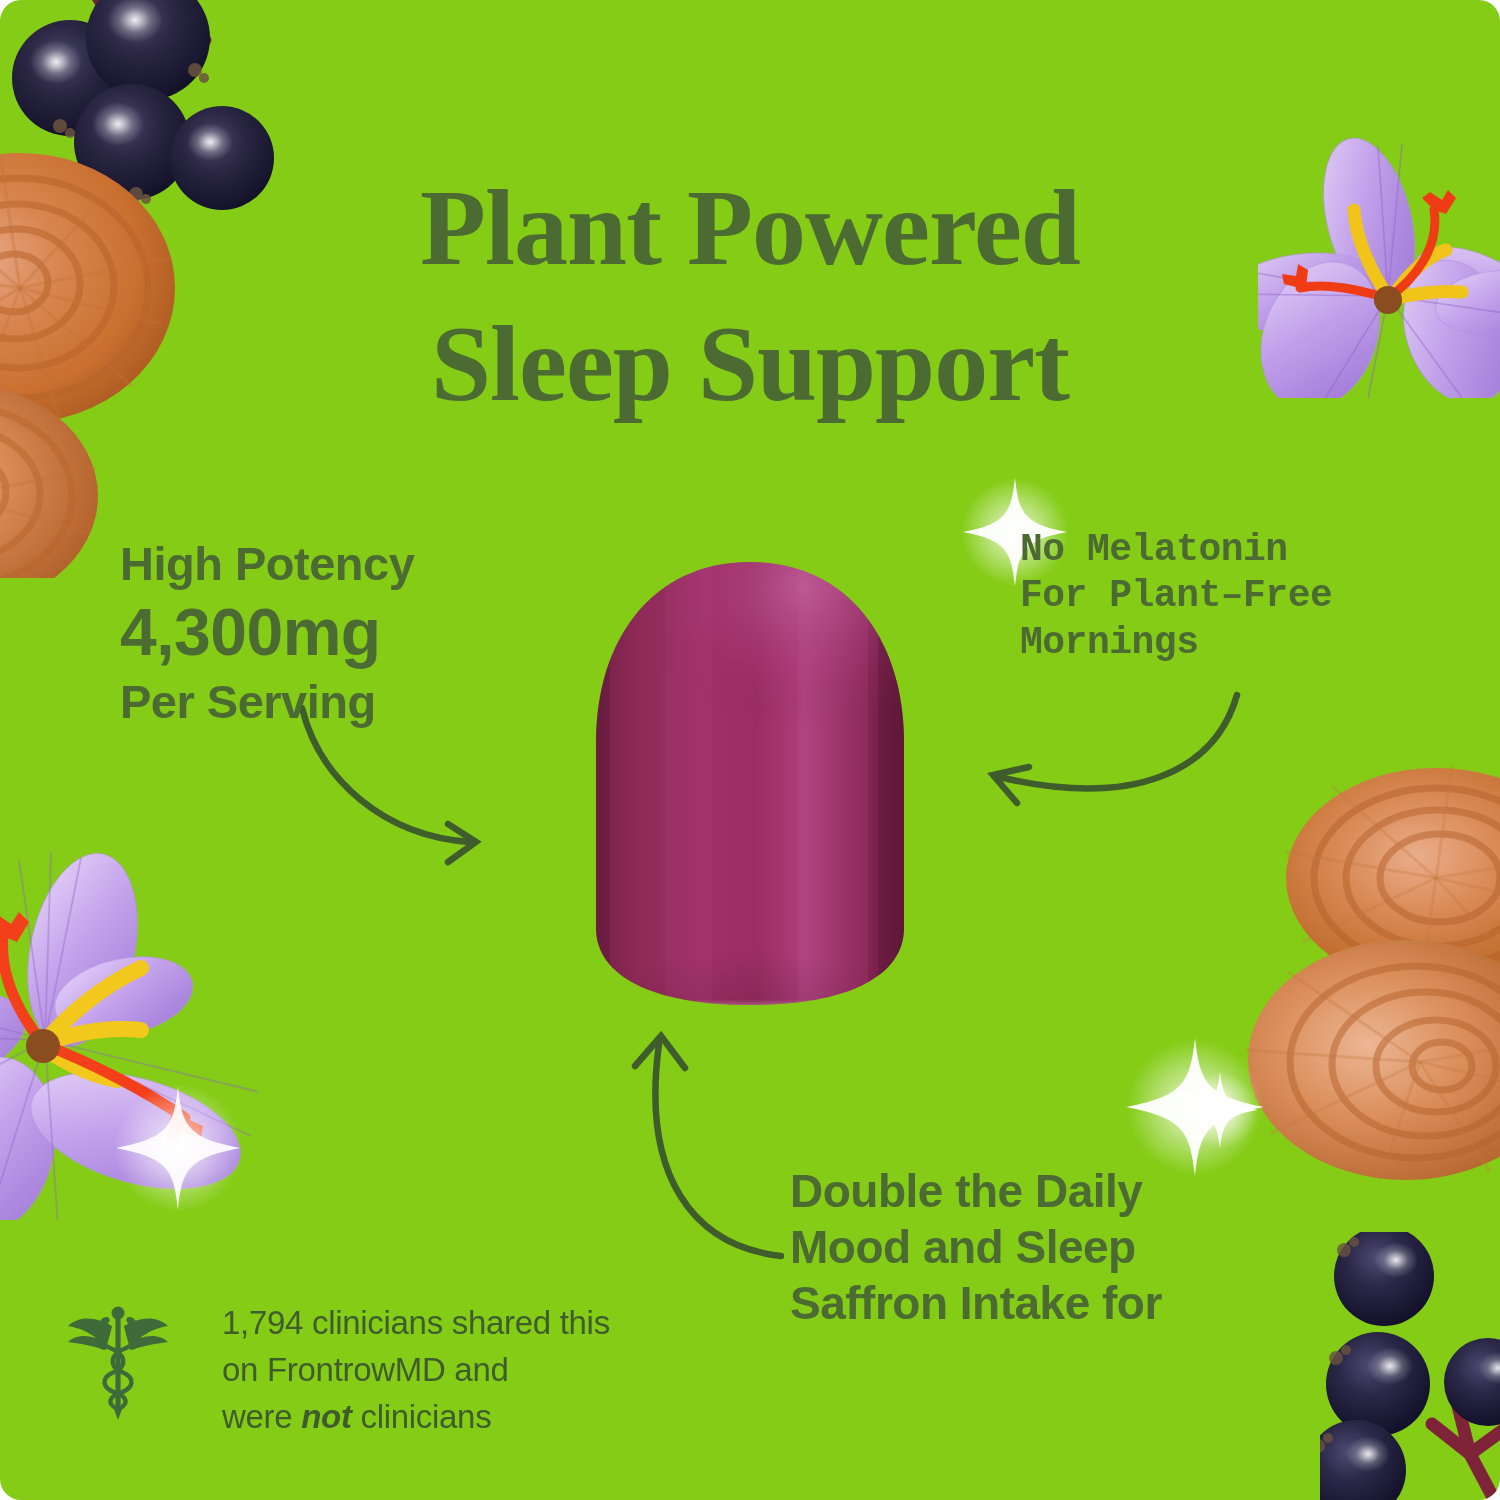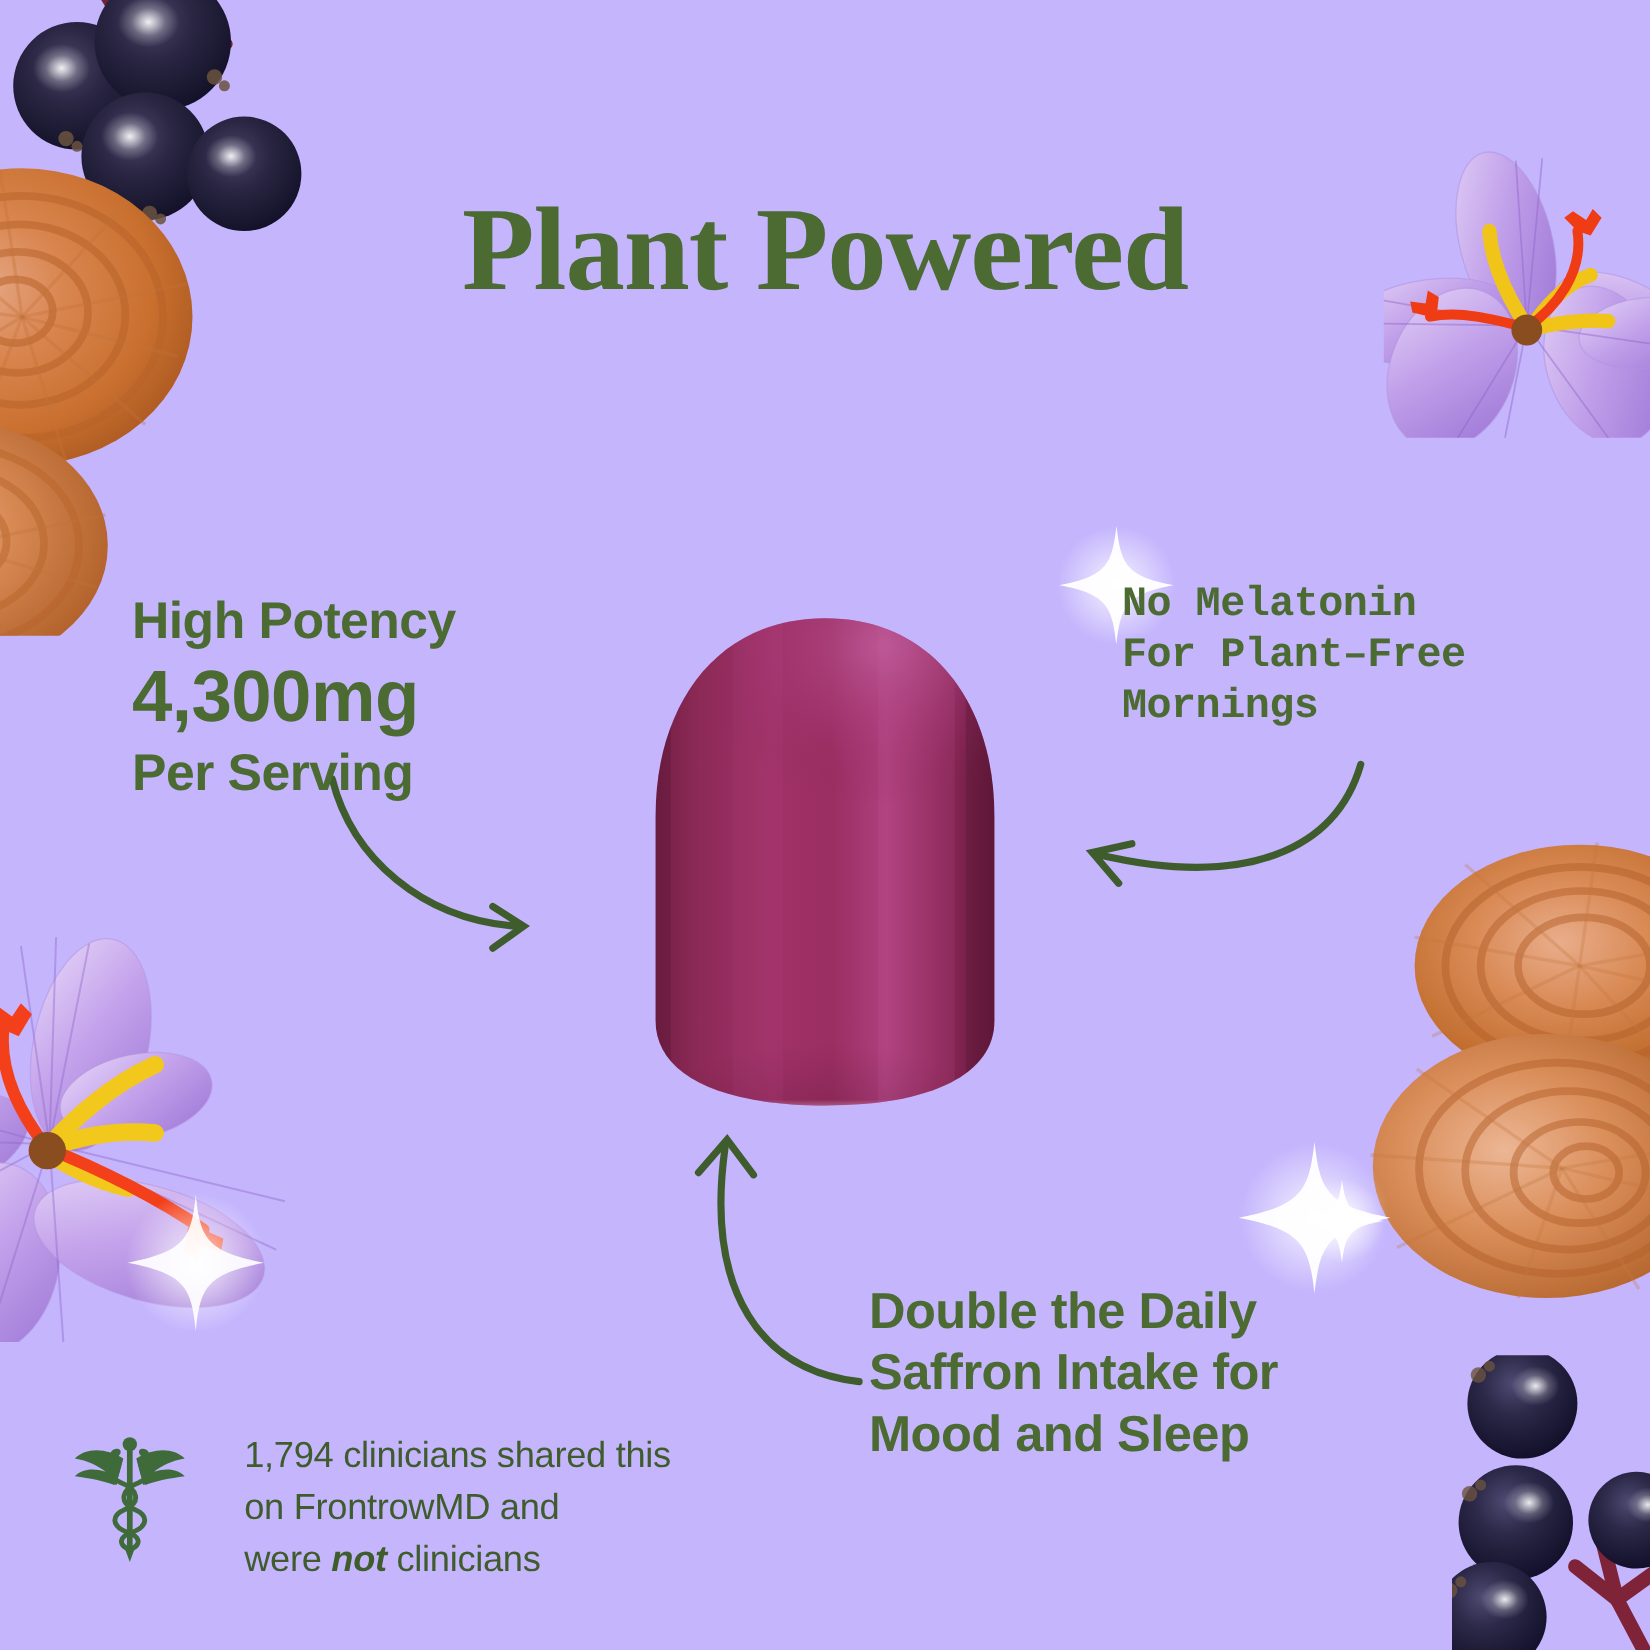--- a/index.html
+++ b/index.html
@@ -4,23 +4,24 @@
 <style>
   html, body {
     margin: 0;
     padding: 0;
     background: #ffffff;
   }
   #stage {
     position: relative;
     width: 1500px;
     height: 1500px;
-    background: #c4b5fd;
+    background: #84cc16;
     overflow: hidden;
     font-family: "Liberation Sans", sans-serif;
+    border-radius: 21px;
   }
 
   
   .headline {
     position: absolute;
     top: 88px;
     left: 0;
     width: 1500px;
     text-align: center;
     font-family: "Liberation Serif", serif;
@@ -430,20 +431,21 @@
     <path d="M42 4 C 45 29, 49 37, 80 42 C 49 47, 45 55, 42 80 C 39 55, 35 47, 4 42 C 35 37, 39 29, 42 4 Z" fill="#ffffff" opacity="0.95"></path>
   </svg>
 
   <svg class="sparkle" id="sparkle-d" width="140" height="140" viewBox="0 0 140 140">
     <circle cx="70" cy="70" r="64" fill="url(#spglow)"></circle>
     <path d="M70 8 C 74 48, 80 60, 132 70 C 80 80, 74 92, 70 132 C 66 92, 60 80, 8 70 C 60 60, 66 48, 70 8 Z" fill="#ffffff" opacity="0.9"></path>
   </svg>
 
   <h1 class="headline">
     <span class="ln">Plant Powered</span>
+    <span class="ln">Sleep Support</span>
   </h1>
 
   <div id="gummy-wrap">
     <svg width="404" height="455" viewBox="0 0 404 455">
       <defs>
         <linearGradient id="gbody" x1="0%" y1="0%" x2="100%" y2="0%">
           <stop offset="0%" stop-color="#731f45"></stop>
           <stop offset="13%" stop-color="#8d2a57"></stop>
           <stop offset="34%" stop-color="#a03167"></stop>
           <stop offset="52%" stop-color="#9b2e62"></stop>
@@ -514,22 +516,22 @@
   </div>
 
   <div class="callout" id="callout-melatonin">
     <span class="ln">No Melatonin</span>
     <span class="ln">For Plant–Free</span>
     <span class="ln">Mornings</span>
   </div>
 
   <div class="callout" id="callout-saffron">
     <span class="ln">Double the Daily</span>
+    <span class="ln">Mood and Sleep</span>
     <span class="ln">Saffron Intake for</span>
-    <span class="ln">Mood and Sleep</span>
   </div>
 
   <div id="disclaimer">
     <svg id="caduceus-icon" width="104" height="116" viewBox="0 0 104 116">
       <g fill="#3f6b3a">
 
         <circle cx="52" cy="9" r="6.5"></circle>
 
         <rect x="49.4" y="13" width="5.2" height="96" rx="2.4"></rect>
 

